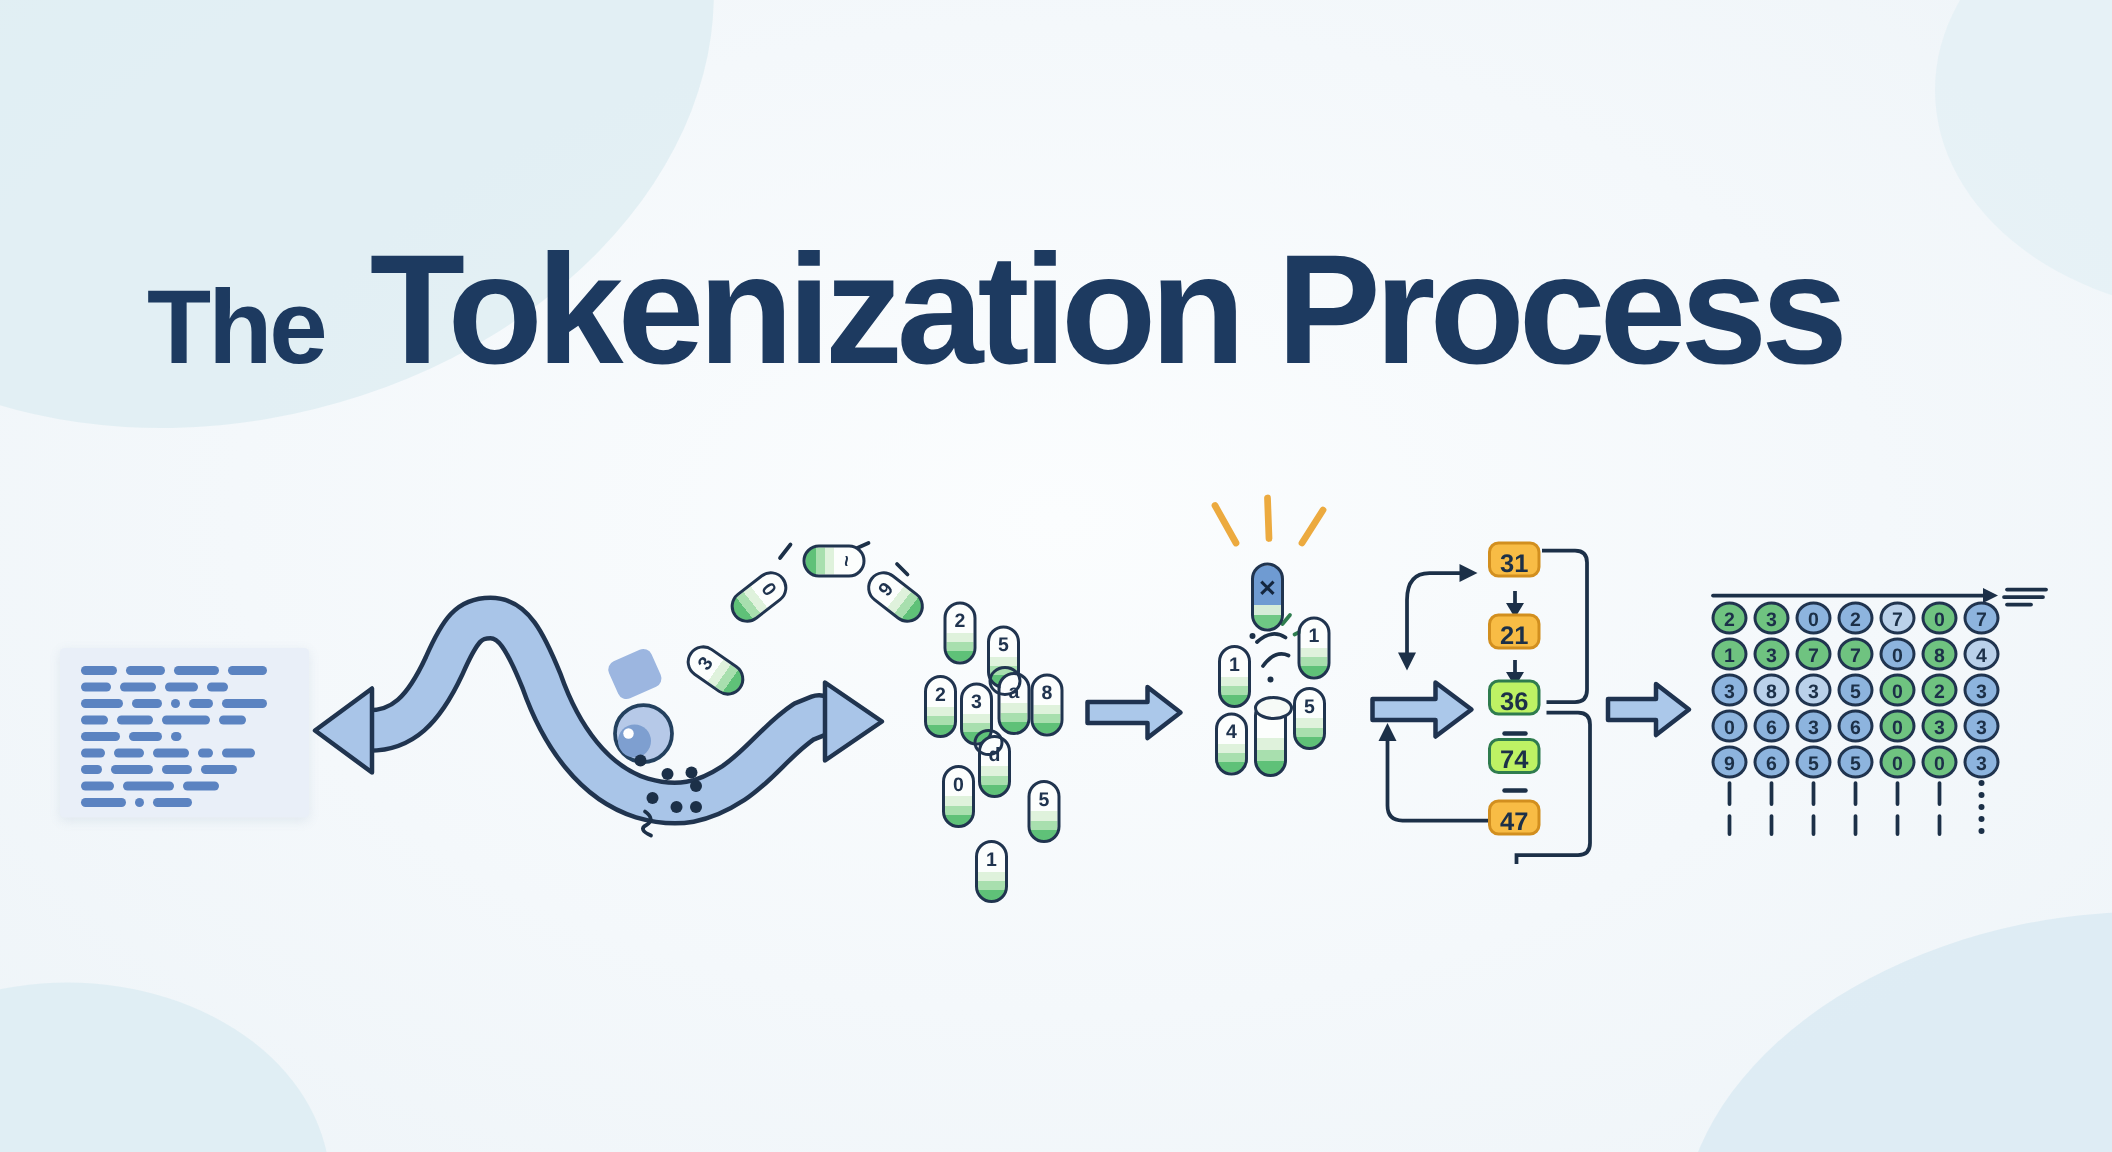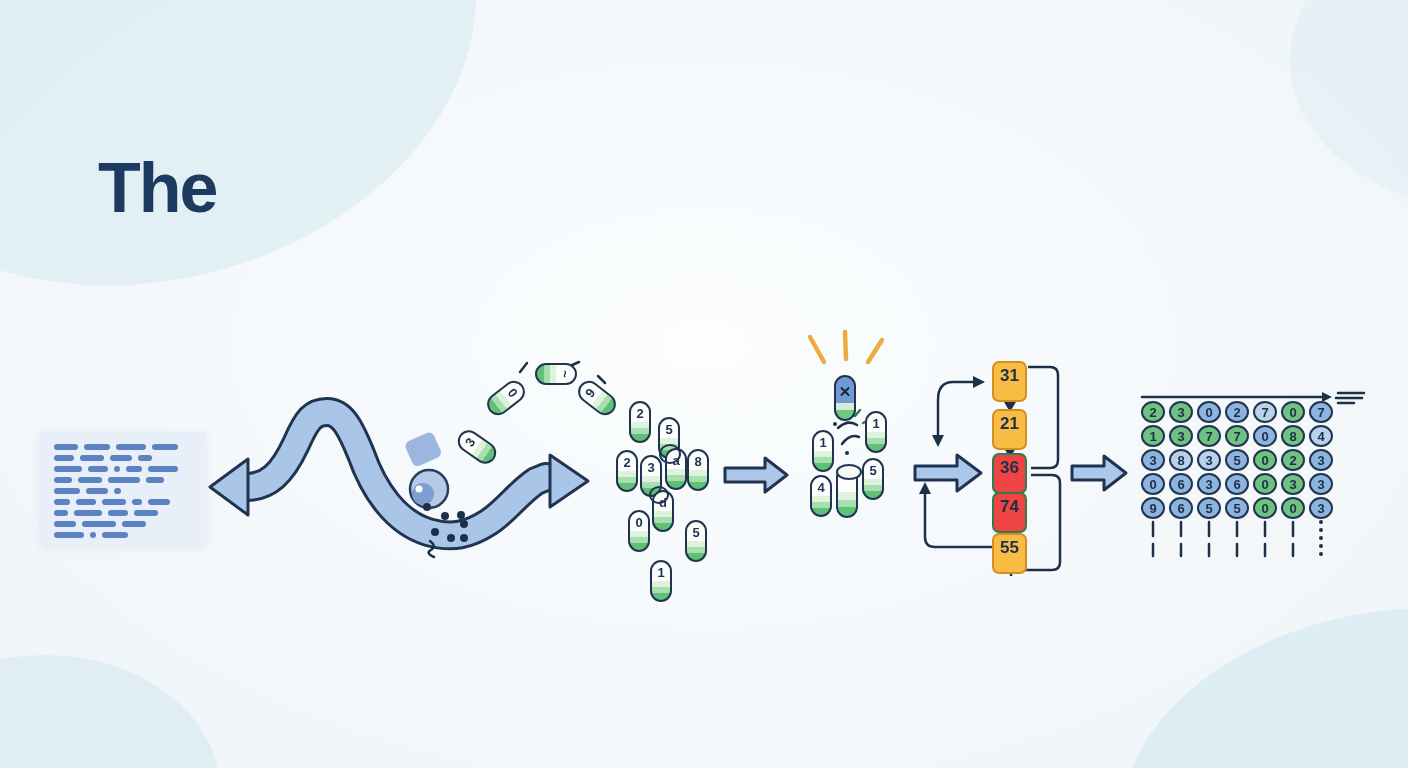--- a/index.html
+++ b/index.html
@@ -34,24 +34,24 @@
           display:flex; justify-content:center; transform:rotate(var(--r,0deg)); z-index:3; }
   .pill .pl { margin-top:3px; font-size:13px; font-weight:bold; color:#20344f; }
   .pill.blue { height:46px; background:linear-gradient(180deg,#6f9bd2 0 62%,#d5ecd7 62% 78%,#6fc884 78% 100%); }
   .pill.blue .pl { color:#14263e; font-size:15px; margin-top:6px; }
   .pill.open { height:52px; border-radius:11px; }
   .pill.open::before { content:""; position:absolute; top:-4px; left:-2.5px; width:22px; height:12px;
           background:#f6faf7; border:2.5px solid #20344f; border-radius:50%; }
   .chain { position:absolute; border:2.5px solid #20344f; border-radius:50%; background:transparent; z-index:4; }
 
   
-  .idbox { position:absolute; left:992px; width:35px; height:41px; border:2.5px solid; border-radius:7px;
+  .idbox { position:absolute; left:992px; width:35px; height:24px; border:2.5px solid; border-radius:7px;
            text-align:center; line-height:26px; font-weight:bold; font-size:17px; color:#1c3048; z-index:3; }
   .idbox[data-color="orange"] { background:#f8bc45; border-color:#d28f1f; }
-  .idbox[data-color="green"]  { background:#ef4444; border-color:#2f7c4e; }
+  .idbox[data-color="green"]  { background:#bef264; border-color:#2f7c4e; }
 
   
   .matrix { position:absolute; left:1141px; top:401px; display:grid;
             grid-template-columns:repeat(7,24px); column-gap:4px; row-gap:2px; z-index:3; }
   .m-cell { width:24px; height:22px; border:2.5px solid #20344f; border-radius:50%;
             display:flex; align-items:center; justify-content:center;
             font-size:13px; font-weight:bold; color:#1c3048; }
   .m-cell[data-color="g"] { background:#6fc380; }
   .m-cell[data-color="b"] { background:#8db4de; }
   .m-cell[data-color="l"] { background:#bad1ea; }
@@ -61,20 +61,21 @@
 </head>
 <body>
 
 <div class="blob blob1"></div>
 <div class="blob blob2"></div>
 <div class="blob blob3"></div>
 <div class="blob blob4"></div>
 
 <div class="title-row">
   <span class="title-prefix">The</span>
+  <span class="title-main">Tokenization Process</span>
 </div>
 
 <div class="stage">
 
   <div class="doc" id="doc-lines">
       <div class="doc-row">
         <span class="dash" style="width: 24px;"></span>
         <span class="dash" style="width: 26px;"></span>
         <span class="dash" style="width: 30px;"></span>
         <span class="dash" style="width: 26px;"></span>
@@ -265,21 +266,21 @@
       <polygon points="14,139 26,139 20,127"></polygon>
       <polygon points="99,47 111,47 105,57"></polygon>
       <polygon points="99,93 111,93 105,103"></polygon>
     </g>
   </svg>
 
   <div class="idbox" style="top:361px" data-color="orange"><span>31</span></div>
   <div class="idbox" style="top:409px" data-color="orange"><span>21</span></div>
   <div class="idbox" style="top:453px" data-color="green"><span>36</span></div>
   <div class="idbox" style="top:492px" data-color="green"><span>74</span></div>
-  <div class="idbox" style="top:533px" data-color="orange"><span>55</span></div>
+  <div class="idbox" style="top:533px" data-color="orange"><span>47</span></div>
 
   <svg class="layer" style="left:1072px;top:452px" width="56" height="42" viewBox="0 0 56 42">
     <polygon points="0,14 32,14 32,4 54,21 32,38 32,28 0,28" fill="#abc8ea" stroke="#1f3350" stroke-width="3" stroke-linejoin="round"></polygon>
   </svg>
 
   <svg class="layer" style="left:1138px;top:387px" width="235" height="26" viewBox="0 0 235 26">
     <g stroke="#1c3048" stroke-width="2.5" stroke-linecap="round">
       <line x1="4" y1="10" x2="184" y2="10"></line>
       <g>
         <line x1="200" y1="6" x2="226" y2="6"></line>

